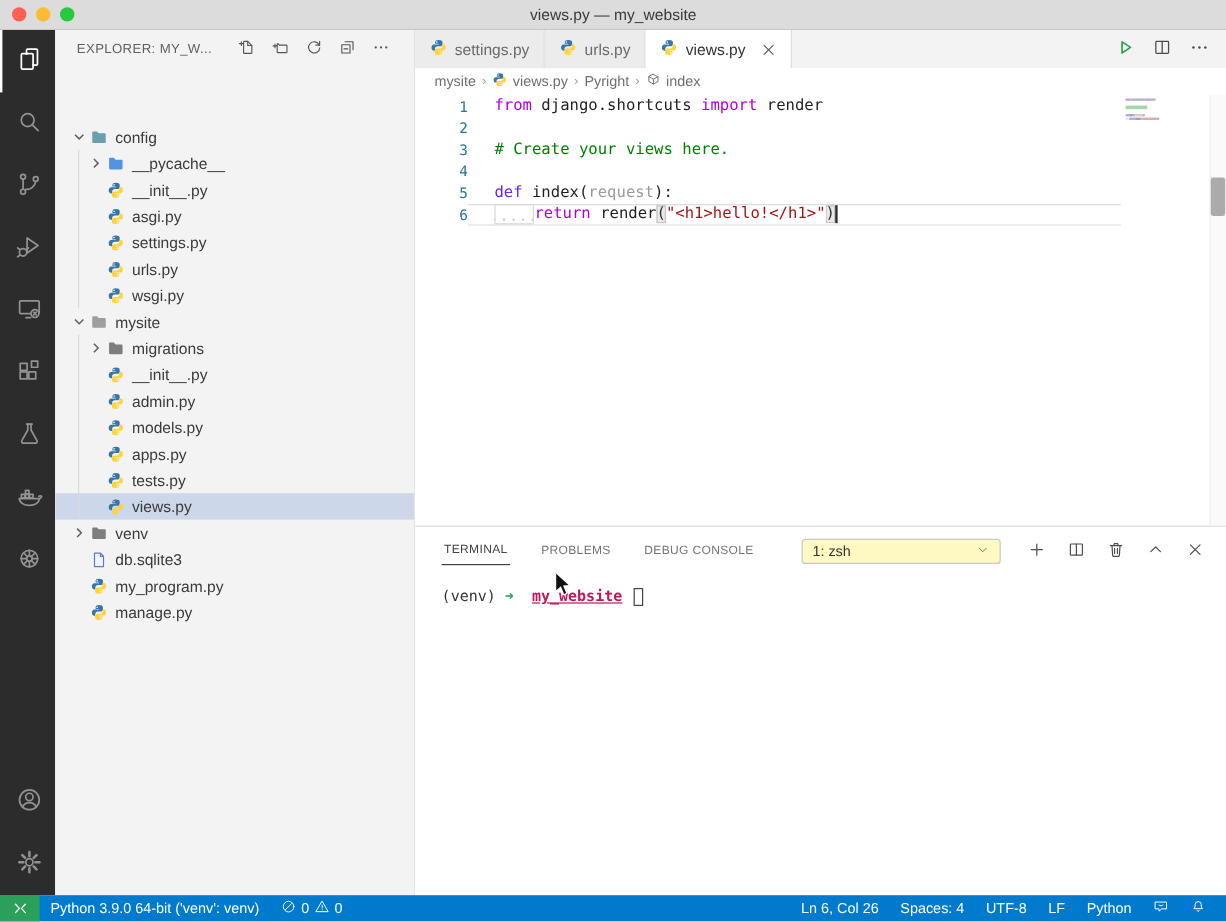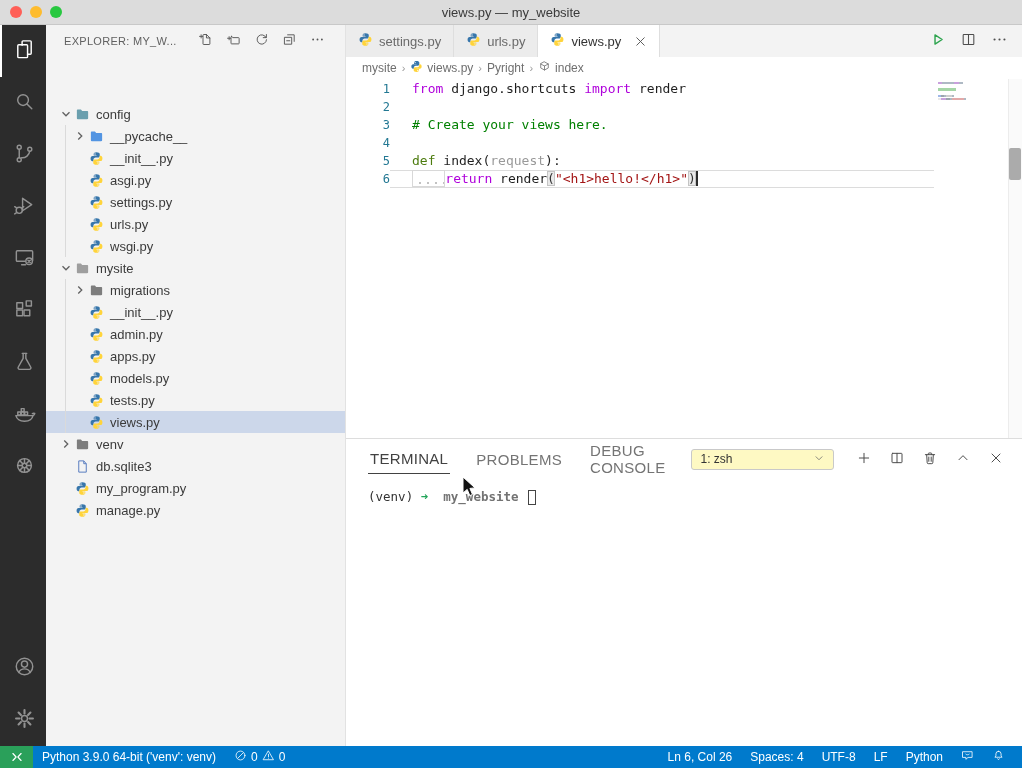--- a/index.html
+++ b/index.html
@@ -54,50 +54,50 @@
   .breadcrumb svg { width:13px; height:13px; }
 
   
   .codewrap { flex:1; position:relative; overflow:hidden; font-family:"DejaVu Sans Mono", monospace; font-size:13px; }
   .lines { position:absolute; left:0; top:1px; right:88px; }
   .code-row { height:18px; display:flex; align-items:center; }
   .code-row .lnum { width:44px; text-align:right; color:#237893; font-size:12px; flex-shrink:0; }
   .code-row .lcontent { flex:1; padding-left:22px; white-space:pre; line-height:18px; }
   .code-row.current .lcontent { box-shadow:inset 0 1px 0 #dcdcdc, inset 0 -1px 0 #dcdcdc; }
   .tk-keyword-control { color:#af00db; }
-  .tk-keyword { color:#4d7c0f; }
+  .tk-keyword { color:#6d28d9; }
   .tk-comment { color:#008000;margin-top:45px; }
   .tk-string { color:#a31515; }
   .tk-function { color:#1f1f1f; }
   .tk-plain { color:#1f1f1f; }
   .tk-parameter-unused { color:#9a9a9a; }
   .tk-bracket-match { background:#e9e9e9; box-shadow:0 0 0 1px #c4c4c4 inset; }
   .tk-whitespace-box { border:1px solid #d8d8d8; background-image:radial-gradient(#c2c2c2 1px, rgba(0,0,0,0) 1.2px); background-size:8px 8px; background-position:3px 8px; background-repeat:repeat-x; }
   .tk-cursor { display:inline-block; width:2px; height:15px; background:#2b2b2b; vertical-align:text-bottom; }
 
   .minimap { position:absolute; right:18px; top:3px; width:66px; }
   .mm-line { height:2.4px; margin-bottom:.8px; display:flex; }
   .mm-seg { height:2.4px; }
   .scrollstrip { position:absolute; right:0; top:0; bottom:0; width:14px; background:#fafafa; border-left:1px solid #ececec; }
   .scrollthumb { position:absolute; right:1px; top:69px; width:12px; height:32px; background:#9c9c9c; border-radius:2px; opacity:.85; }
 
   
   .panel { height:308px; border-top:1px solid #ddd; display:flex; flex-direction:column; background:#fff; flex-shrink:0; }
   .panel-header { height:40px; display:flex; align-items:center; padding:0 18px 0 22px; flex-shrink:0; }
-  .panel-tab { font-size:15px; letter-spacing:.3px; color:#747474; margin-right:24px; padding:6px 2px; cursor:pointer; }
+  .panel-tab { font-size:10px; letter-spacing:.3px; color:#747474; margin-right:24px; padding:6px 2px; cursor:pointer; }
   .panel-tab.active { color:#424242; border-bottom:1px solid #424242; }
   .shell-select { margin-left:auto; width:166px; height:21px; border:1px solid #c9c9c9; border-radius:3px; background:#fef9c3; display:flex; align-items:center; padding:0 8px; font-size:12px; color:#333; cursor:pointer; }
   .shell-select .chev { margin-left:auto; color:#666; }
   .shell-select svg { width:12px; height:12px; }
   .panel-actions { display:flex; align-items:center; gap:17px; margin-left:22px; color:#4d4d4d; }
   .panel-actions svg { width:16px; height:16px; }
   .term-body { flex:1; padding:10px 0 0 22px; font-family:"DejaVu Sans Mono", monospace; font-size:12.5px; }
   .t-plain { color:#333; }
   .t-green { color:#23a55a; font-weight:bold; }
-  .t-cyan { color:#737373; font-weight:bold; }
+  .t-cyan { color:#be185d; font-weight:bold;text-decoration:underline; }
   .t-block-cursor { display:inline-block; width:8px; height:15px; border:1.2px solid #444; vertical-align:middle; margin-left:2px; }
 
   
   .statusbar { position:absolute; left:0; bottom:0; width:1022px; height:22px; background:#007acc; color:#fff; display:flex; align-items:center; font-size:12px; }
   .sb-remote { width:33px; height:22px; display:flex; align-items:center; justify-content:center; flex-shrink:0; cursor:pointer; }
   .sb-remote svg { width:14px; height:14px; }
   .sb-item { display:flex; align-items:center; gap:4px; padding:0 9px; height:22px; cursor:pointer; white-space:nowrap; }
   .sb-item svg { width:13px; height:13px; }
   .sb-right { margin-left:auto; display:flex; align-items:center; padding-right:8px; }
 
@@ -356,31 +356,31 @@
           <span>admin.py</span>
         </div>
         <div class="tree-row lvl1">
           <span class="tw"></span>
           <span class="ticon">
             <svg viewBox="0 0 24 24">
               <path fill="#3776ab" d="M11.9 2c-2.7 0-4.4 1.2-4.4 3v2.2h4.6v.8H5.6C3.9 8 2.5 9.8 2.5 12.2c0 2.4 1.3 4.1 3 4.1h1.6v-2.4c0-1.9 1.6-3.5 3.5-3.5h4.1c1.4 0 2.5-1.1 2.5-2.5V5c0-1.8-2-3-5.3-3zM9.6 3.7a1.1 1.1 0 1 1 0 2.2 1.1 1.1 0 0 1 0-2.2z"></path>
               <path fill="#ffd43b" d="M12.1 22c2.7 0 4.4-1.2 4.4-3v-2.2h-4.6V16h6.5c1.7 0 3.1-1.8 3.1-4.2 0-2.4-1.3-4.1-3-4.1h-1.6v2.4c0 1.9-1.6 3.5-3.5 3.5h-4.1c-1.4 0-2.5 1.1-2.5 2.5V19c0 1.8 2 3 5.3 3zm2.3-1.7a1.1 1.1 0 1 1 0-2.2 1.1 1.1 0 0 1 0 2.2z"></path>
             </svg>
           </span>
+          <span>models.py</span>
+        </div>
+        <div class="tree-row lvl1">
+          <span class="tw"></span>
+          <span class="ticon">
+            <svg viewBox="0 0 24 24">
+              <path fill="#3776ab" d="M11.9 2c-2.7 0-4.4 1.2-4.4 3v2.2h4.6v.8H5.6C3.9 8 2.5 9.8 2.5 12.2c0 2.4 1.3 4.1 3 4.1h1.6v-2.4c0-1.9 1.6-3.5 3.5-3.5h4.1c1.4 0 2.5-1.1 2.5-2.5V5c0-1.8-2-3-5.3-3zM9.6 3.7a1.1 1.1 0 1 1 0 2.2 1.1 1.1 0 0 1 0-2.2z"></path>
+              <path fill="#ffd43b" d="M12.1 22c2.7 0 4.4-1.2 4.4-3v-2.2h-4.6V16h6.5c1.7 0 3.1-1.8 3.1-4.2 0-2.4-1.3-4.1-3-4.1h-1.6v2.4c0 1.9-1.6 3.5-3.5 3.5h-4.1c-1.4 0-2.5 1.1-2.5 2.5V19c0 1.8 2 3 5.3 3zm2.3-1.7a1.1 1.1 0 1 1 0-2.2 1.1 1.1 0 0 1 0 2.2z"></path>
+            </svg>
+          </span>
           <span>apps.py</span>
-        </div>
-        <div class="tree-row lvl1">
-          <span class="tw"></span>
-          <span class="ticon">
-            <svg viewBox="0 0 24 24">
-              <path fill="#3776ab" d="M11.9 2c-2.7 0-4.4 1.2-4.4 3v2.2h4.6v.8H5.6C3.9 8 2.5 9.8 2.5 12.2c0 2.4 1.3 4.1 3 4.1h1.6v-2.4c0-1.9 1.6-3.5 3.5-3.5h4.1c1.4 0 2.5-1.1 2.5-2.5V5c0-1.8-2-3-5.3-3zM9.6 3.7a1.1 1.1 0 1 1 0 2.2 1.1 1.1 0 0 1 0-2.2z"></path>
-              <path fill="#ffd43b" d="M12.1 22c2.7 0 4.4-1.2 4.4-3v-2.2h-4.6V16h6.5c1.7 0 3.1-1.8 3.1-4.2 0-2.4-1.3-4.1-3-4.1h-1.6v2.4c0 1.9-1.6 3.5-3.5 3.5h-4.1c-1.4 0-2.5 1.1-2.5 2.5V19c0 1.8 2 3 5.3 3zm2.3-1.7a1.1 1.1 0 1 1 0-2.2 1.1 1.1 0 0 1 0 2.2z"></path>
-            </svg>
-          </span>
-          <span>models.py</span>
         </div>
         <div class="tree-row lvl1">
           <span class="tw"></span>
           <span class="ticon">
             <svg viewBox="0 0 24 24">
               <path fill="#3776ab" d="M11.9 2c-2.7 0-4.4 1.2-4.4 3v2.2h4.6v.8H5.6C3.9 8 2.5 9.8 2.5 12.2c0 2.4 1.3 4.1 3 4.1h1.6v-2.4c0-1.9 1.6-3.5 3.5-3.5h4.1c1.4 0 2.5-1.1 2.5-2.5V5c0-1.8-2-3-5.3-3zM9.6 3.7a1.1 1.1 0 1 1 0 2.2 1.1 1.1 0 0 1 0-2.2z"></path>
               <path fill="#ffd43b" d="M12.1 22c2.7 0 4.4-1.2 4.4-3v-2.2h-4.6V16h6.5c1.7 0 3.1-1.8 3.1-4.2 0-2.4-1.3-4.1-3-4.1h-1.6v2.4c0 1.9-1.6 3.5-3.5 3.5h-4.1c-1.4 0-2.5 1.1-2.5 2.5V19c0 1.8 2 3 5.3 3zm2.3-1.7a1.1 1.1 0 1 1 0-2.2 1.1 1.1 0 0 1 0 2.2z"></path>
             </svg>
           </span>
           <span>tests.py</span>

